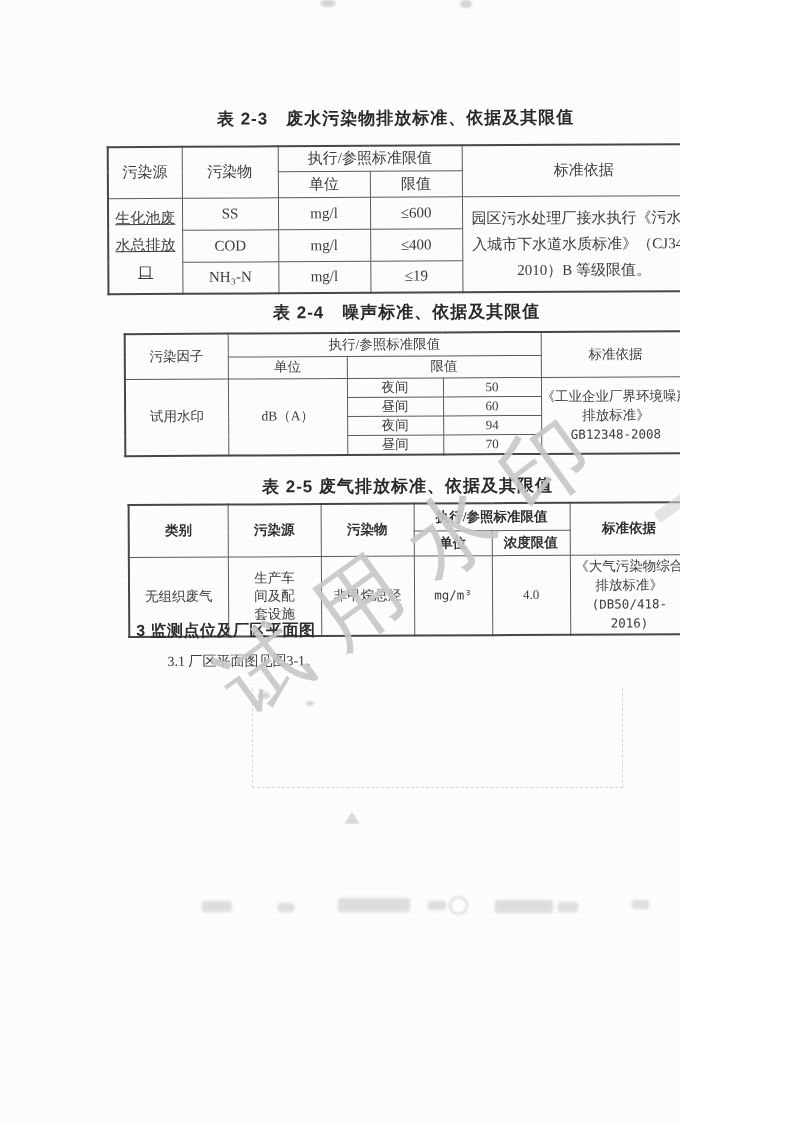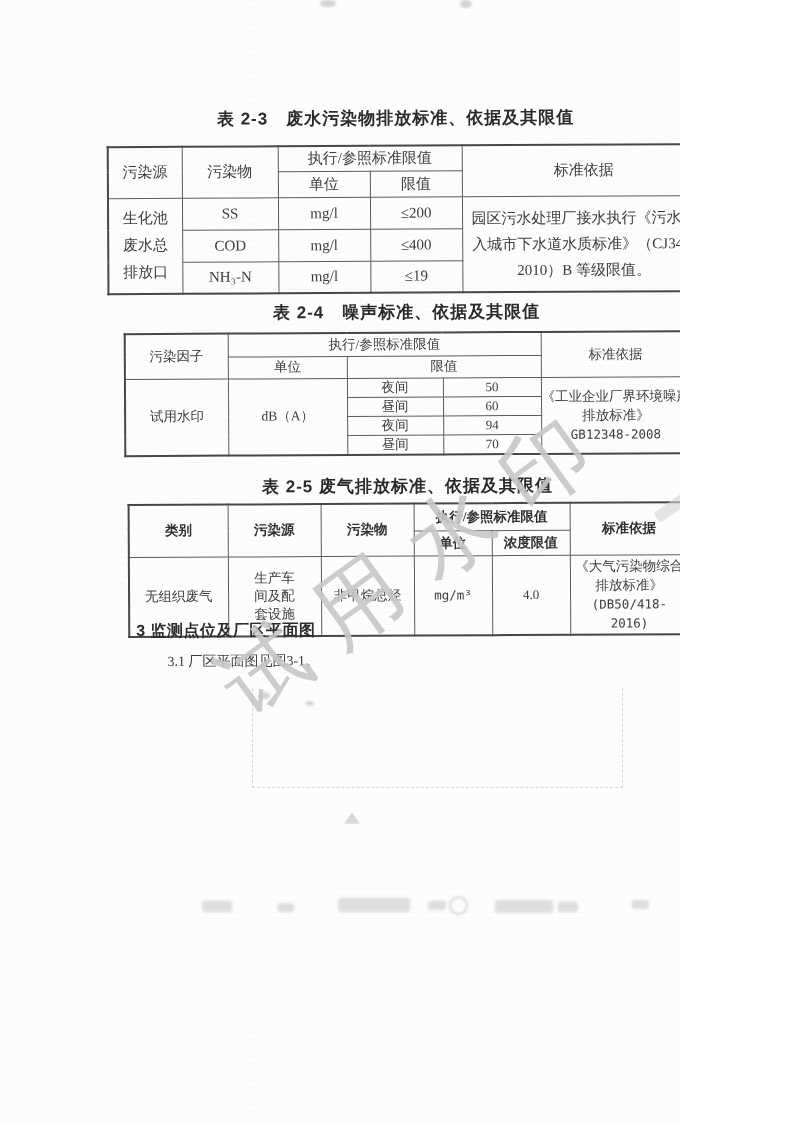--- a/index.html
+++ b/index.html
@@ -22,21 +22,21 @@
 
   
   table.doc { position:absolute; border-collapse:collapse; table-layout:fixed;
               color:#3b3b3b; border:2px solid #474747; }
   table.doc td { border:1px solid #5c5c5c; text-align:center; vertical-align:middle; padding:0 2px; }
 
   .t23 { left:108px; top:145px; width:598px; font-size:15px; }
   .t23 col.c1{width:74px} .t23 col.c2{width:96px} .t23 col.c3{width:92px}
   .t23 col.c4{width:92px} .t23 col.c5{width:244px}
   .t23 tr.h1 td{height:25px} .t23 tr.h2 td{height:26px} .t23 tr.r td{height:32px}
-  .t23 td.src   { padding:0 13px; line-height:27px; }
+  .t23 td.src   { padding:0 6px; line-height:27px;text-decoration:underline; }
   .t23 td.basis { padding:0 8px; line-height:26px; font-size:15px; }
 
   .t24 { left:124px; top:332px; width:566px; font-size:13.5px; }
   .t24 col.c1{width:103px} .t24 col.c2{width:119px} .t24 col.c3{width:96px}
   .t24 col.c4{width:98px}  .t24 col.c5{width:150px}
   .t24 tr.h1 td{height:23px} .t24 tr.h2 td{height:22px} .t24 tr.r td{height:19px}
   .t24 td.basis { padding:1px 0; line-height:19px; }
 
   .t25 { left:127px; top:503px; width:560px; font-size:13.5px; }
   .t25 col.c1{width:99px} .t25 col.c2{width:93px} .t25 col.c3{width:93px}
@@ -122,21 +122,21 @@
           <td rowspan="2">标准依据</td>
         </tr>
         <tr class="h2">
           <td>单位</td>
           <td>限值</td>
         </tr>
         <tr class="r">
           <td rowspan="3" class="src">生化池废水总排放口</td>
           <td>SS</td>
           <td>mg/l</td>
-          <td>≤200</td>
+          <td>≤600</td>
           <td rowspan="3" class="basis">园区污水处理厂接水执行《污水排入城市下水道水质标准》（CJ343-2010）B 等级限值。</td>
         </tr>
         <tr class="r">
           <td>COD</td>
           <td>mg/l</td>
           <td>≤400</td>
         </tr>
         <tr class="r">
           <td>NH₃-N</td>
           <td>mg/l</td>

